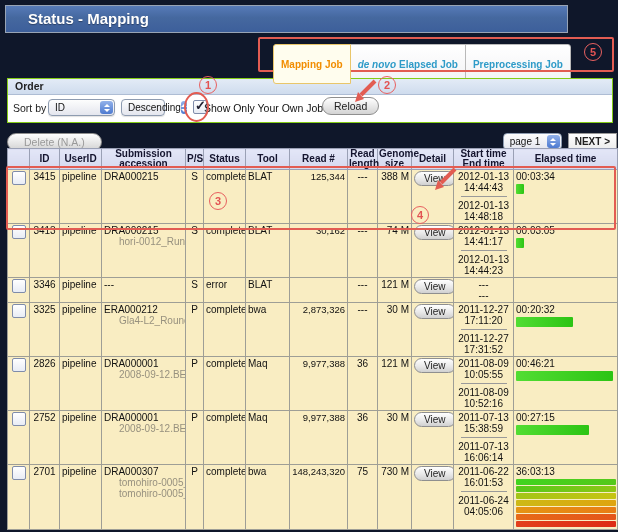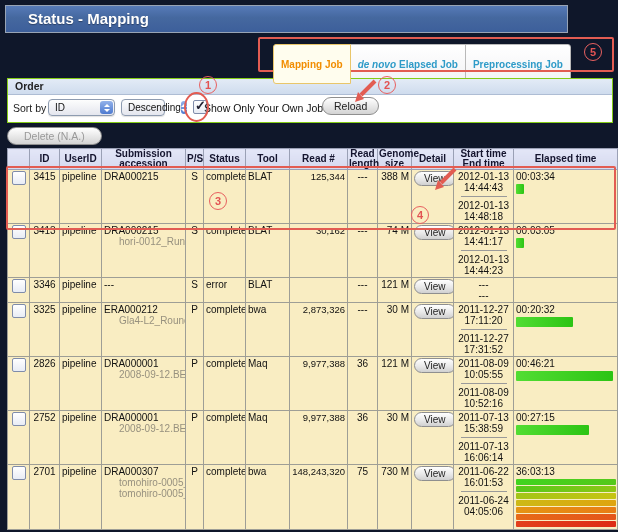--- a/index.html
+++ b/index.html
@@ -40,21 +40,21 @@
   .stepper i.dn{border-top:3px solid #fff;}
   .cbx{position:absolute;width:12px;height:12px;border:1px solid #7f8caa;border-radius:2px;
     background:linear-gradient(#ffffff,#e8ecf5);cursor:pointer;}
   .cbx.checked::after{content:"\2713";position:absolute;left:1px;top:-3px;font-size:13px;font-weight:bold;color:#223;}
   .own-lbl{position:absolute;left:196px;top:7px;font-size:10.5px;color:#111;}
   .pill{border:1px solid #8f8f8f;border-radius:10px;background:linear-gradient(#ffffff,#e9e9e9 50%,#d3d3d3);
     font-size:10.5px;color:#222;padding:2px 11px;font-family:"Liberation Sans",sans-serif;cursor:pointer;}
   .reload{position:absolute;left:314px;top:2px;}
 
   
-  .toolbar{position:absolute;left:7px;top:125px;width:610px;height:21px;display:flex;align-items:center;}
+  .toolbar{position:absolute;left:7px;top:131px;width:610px;height:21px;display:flex;align-items:center;}
   .delete-btn{color:#999;padding:2px 16px;}
   .toolbar .right{margin-left:auto;display:flex;align-items:center;gap:6px;}
   .page-select{position:static;width:59px;height:17px;}
   .next-btn{border:1px solid #999;background:linear-gradient(#ffffff,#ececec);font-size:10px;font-weight:bold;
     color:#222;padding:2px 6px;font-family:"Liberation Sans",sans-serif;cursor:pointer;}
 
   
   table.jobs{position:absolute;left:7px;top:148px;width:610px;border-collapse:collapse;table-layout:fixed;
     font-size:10px;color:#111;}
   table.jobs th{background:linear-gradient(#e3e6f7,#d5d9ef);border:1px solid #9aa0b5;font-size:10px;
@@ -126,20 +126,30 @@
           </span>
       </div>
       <span class="cbx checked" style="left:185px;top:5px;"></span>
       <span class="own-lbl">Show Only Your Own Job</span>
       <button class="pill reload">Reload</button>
     </div>
   </div>
 
   <div class="toolbar">
     <button class="pill delete-btn">Delete (N.A.)</button>
+    <div class="right">
+      <div class="mac-select page-select">
+        <span>page 1</span>
+        <span class="stepper">
+            <i class="up"></i>
+            <i class="dn"></i>
+          </span>
+      </div>
+      <button class="next-btn">NEXT &gt;</button>
+    </div>
   </div>
 
   <table class="jobs">
     <colgroup>
       <col style="width:22px">
         <col style="width:30px">
         <col style="width:42px">
         <col style="width:84px">
       <col style="width:18px">
         <col style="width:42px">

